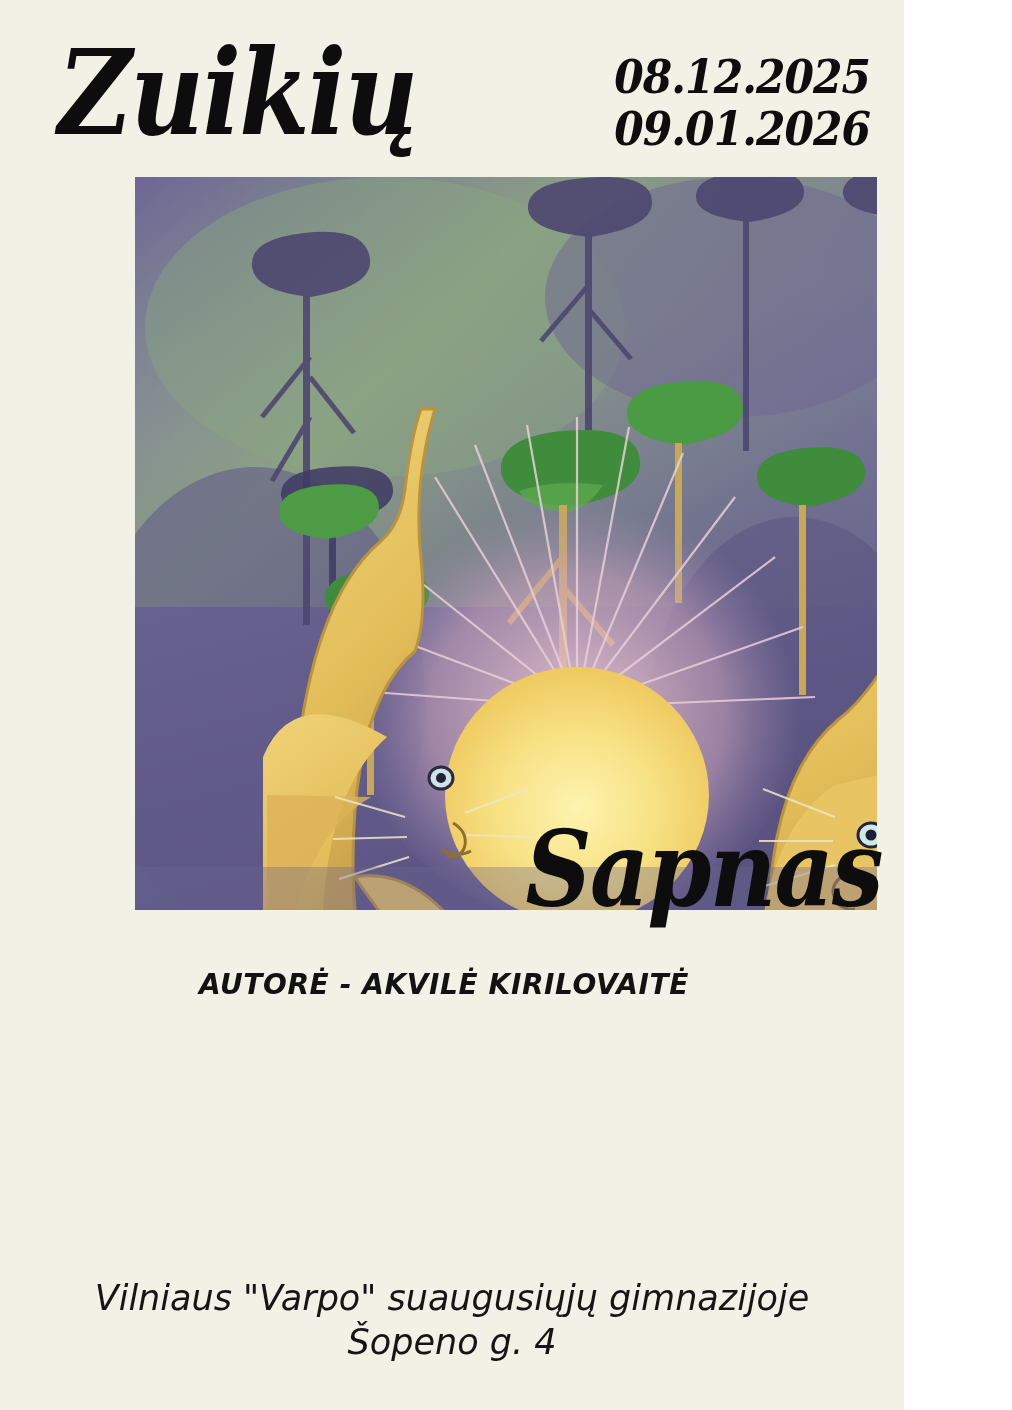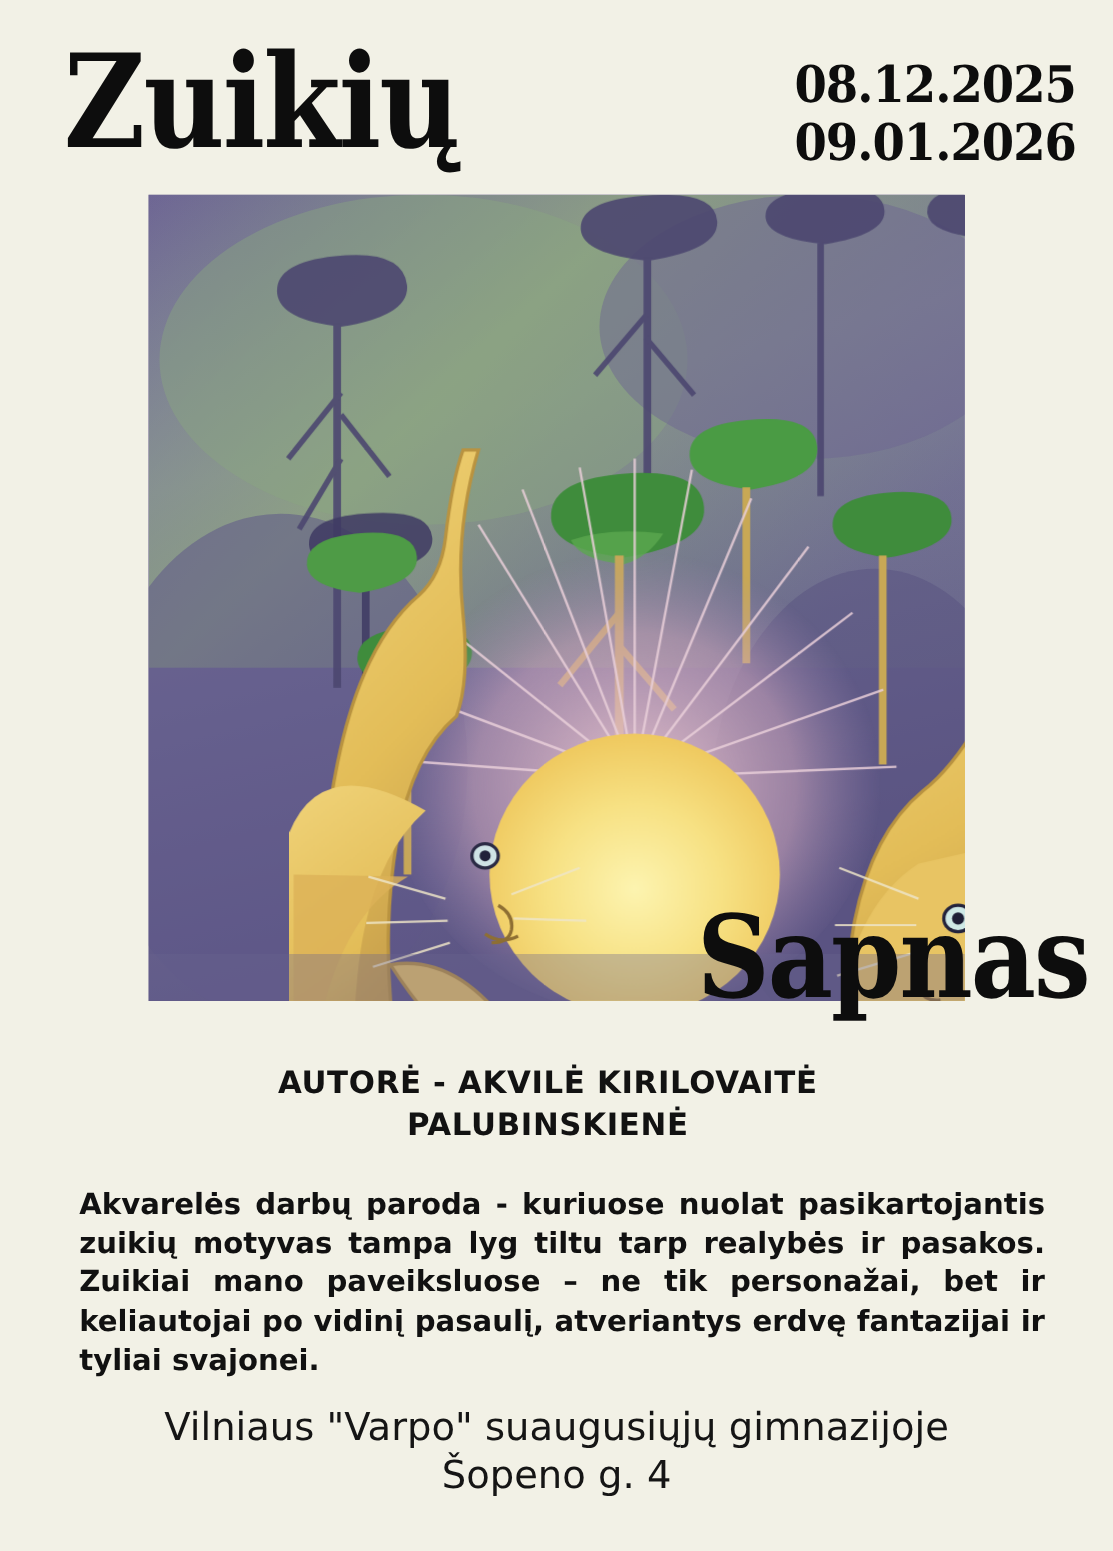--- a/index.html
+++ b/index.html
@@ -8,25 +8,26 @@
   }
   body {
     width: 1012px;
     height: 1410px;
     background: #ffffff;
     font-family: "Liberation Sans", sans-serif;
     overflow: hidden;
   }
   .poster {
     position: relative;
-    width: 1012px;
+    width: 904px;
     height: 1410px;
     background: #f2f1e6;
     box-sizing: border-box;
     overflow: hidden;
+    font-style: italic;
   }
 
   
   .title-main {
     position: absolute;
     left: 58px;
     top: 34px;
     font-family: "DejaVu Serif", serif;
     font-weight: bold;
     font-size: 118px;
@@ -269,23 +270,21 @@
 
         <rect x="0" y="690" width="742" height="43" fill="#6a6490" opacity="0.35"></rect>
       </svg>
     </div>
   </div>
 
   <div class="title-sub">Sapnas</div>
 
   <div class="author">
     <div>AUTORĖ - AKVILĖ KIRILOVAITĖ</div>
-    <div>PALUBINSKIENĖ</div>
-  </div>
-
-  <div class="description">Akvarelės darbų paroda - kuriuose nuolat pasikartojantis zuikių motyvas tampa lyg tiltu tarp realybės ir pasakos. Zuikiai mano paveiksluose – ne tik personažai, bet ir keliautojai po vidinį pasaulį, atveriantys erdvę fantazijai ir tyliai svajonei.</div>
+  </div>
+
 
   <div class="venue">
     <div>Vilniaus "Varpo" suaugusiųjų gimnazijoje</div>
     <div>Šopeno g. 4</div>
   </div>
 
 </div>
 
 </body></html>

